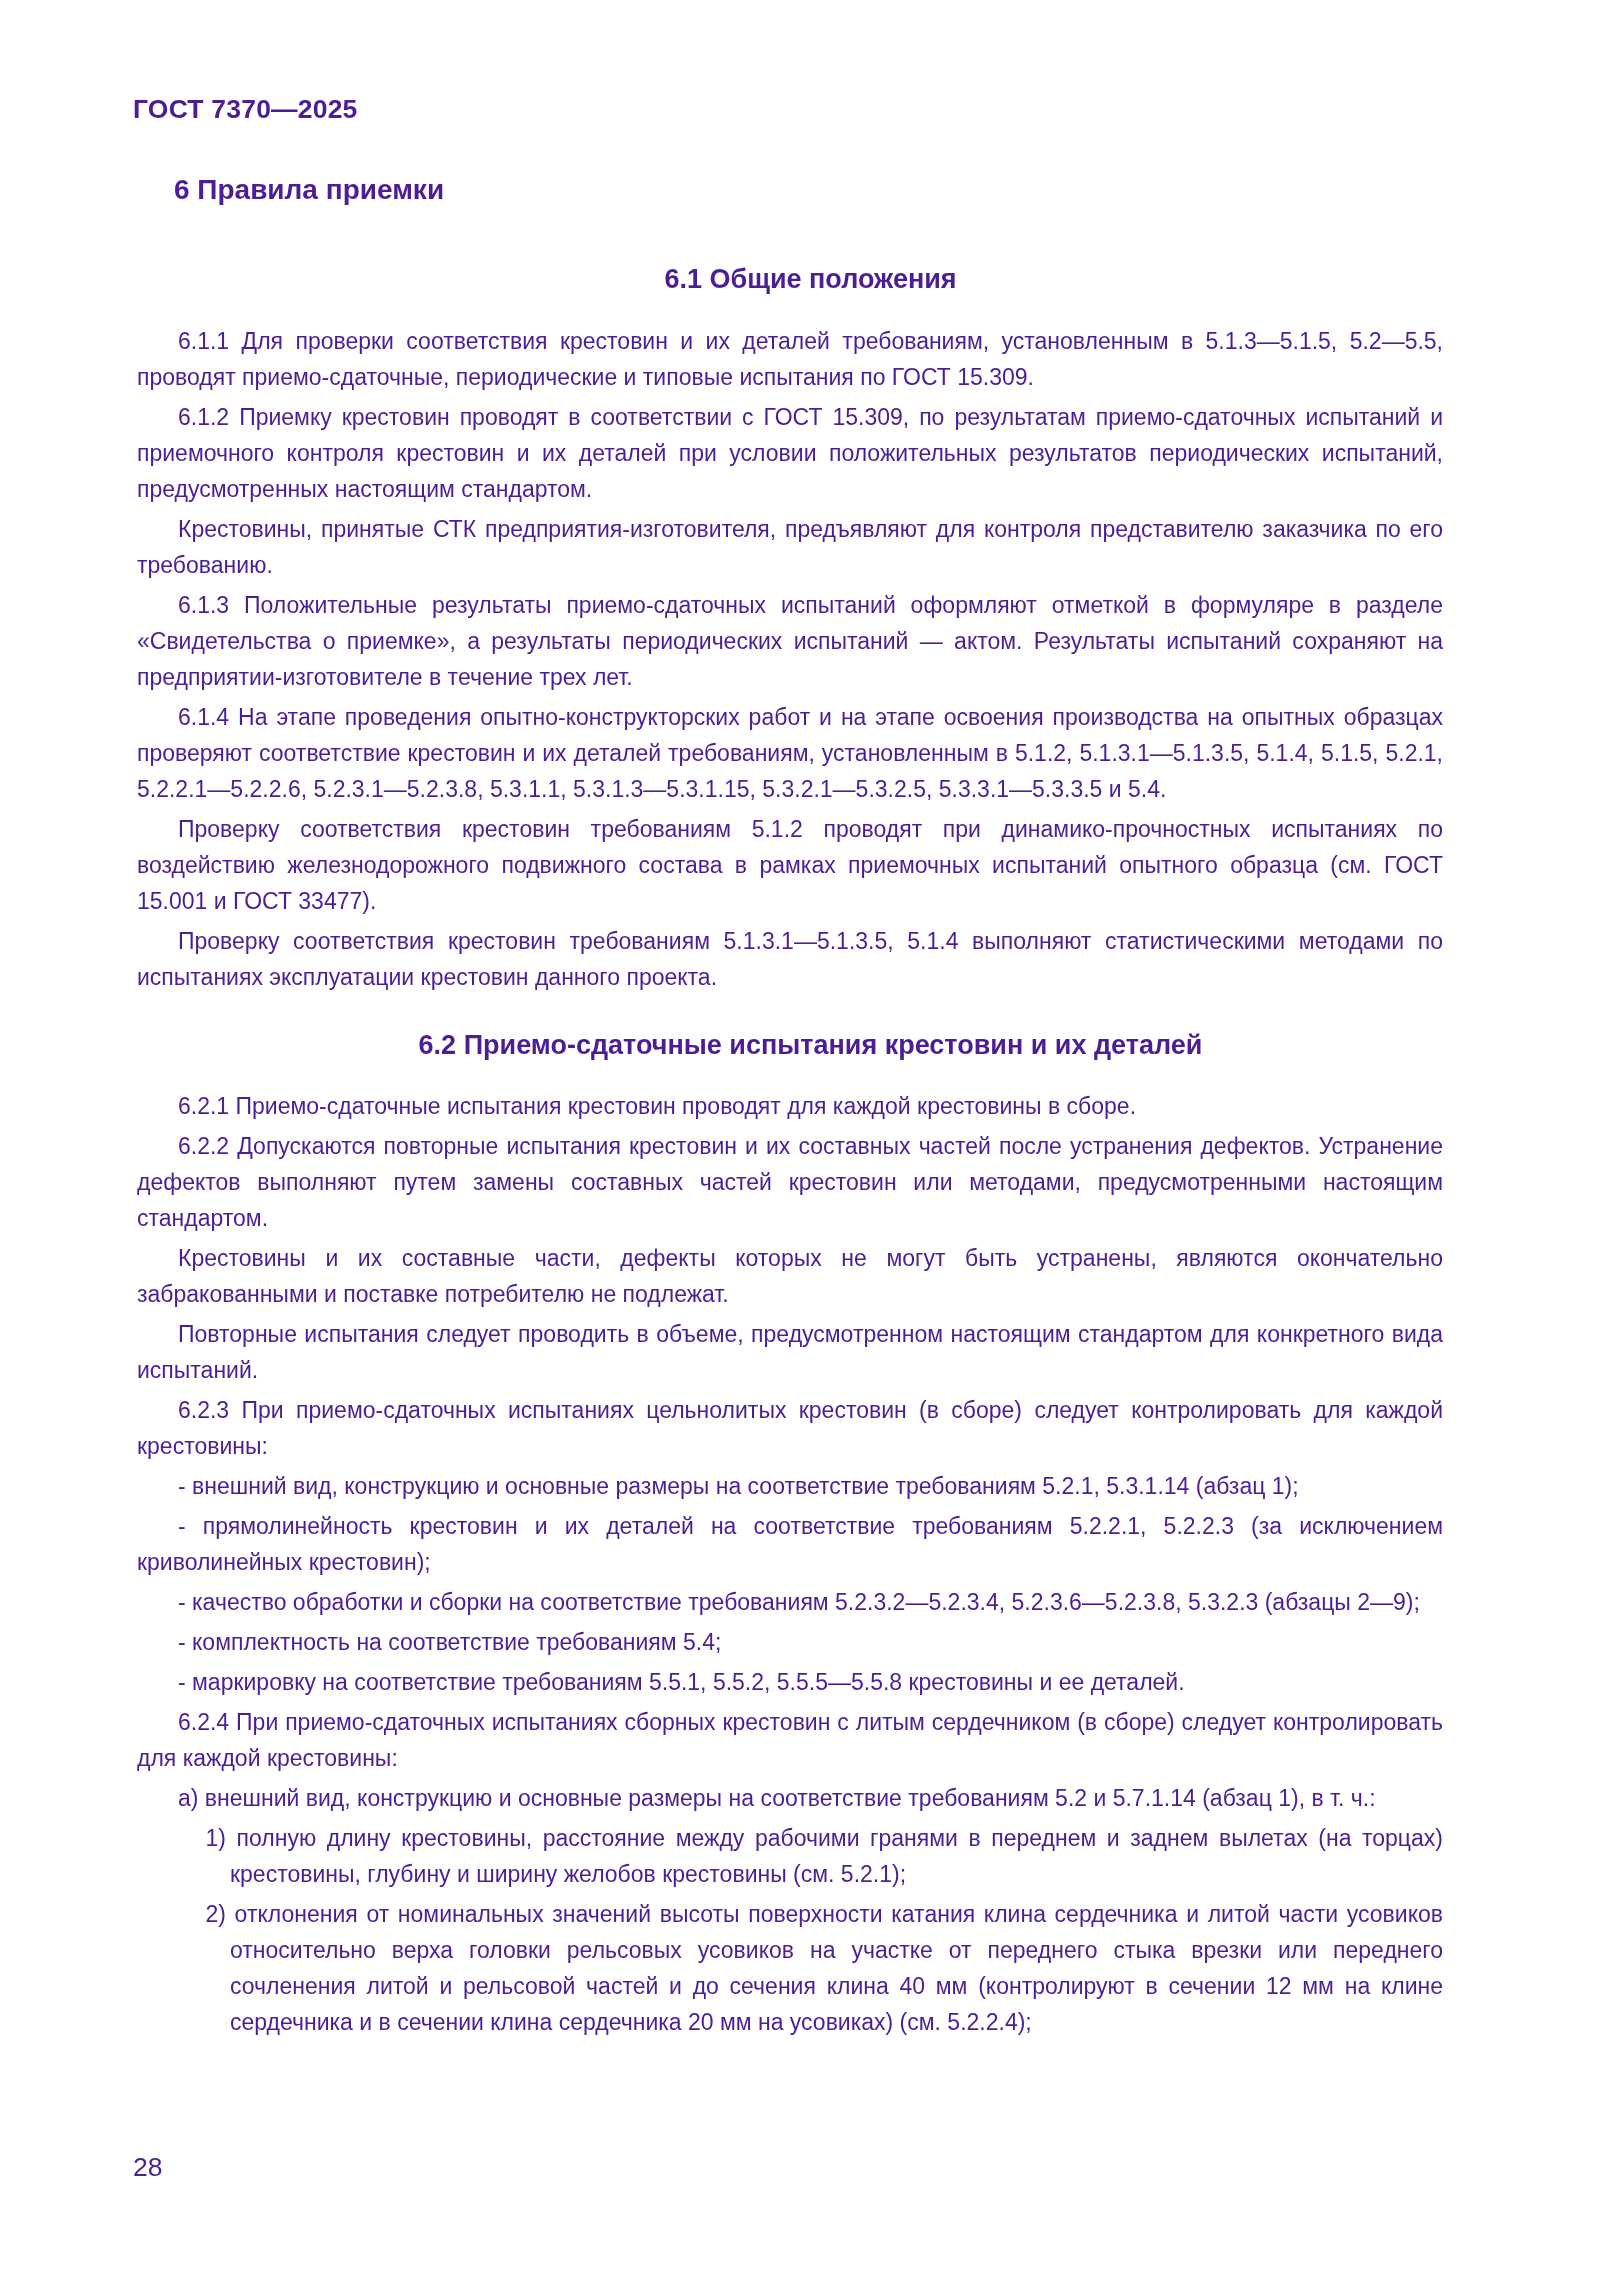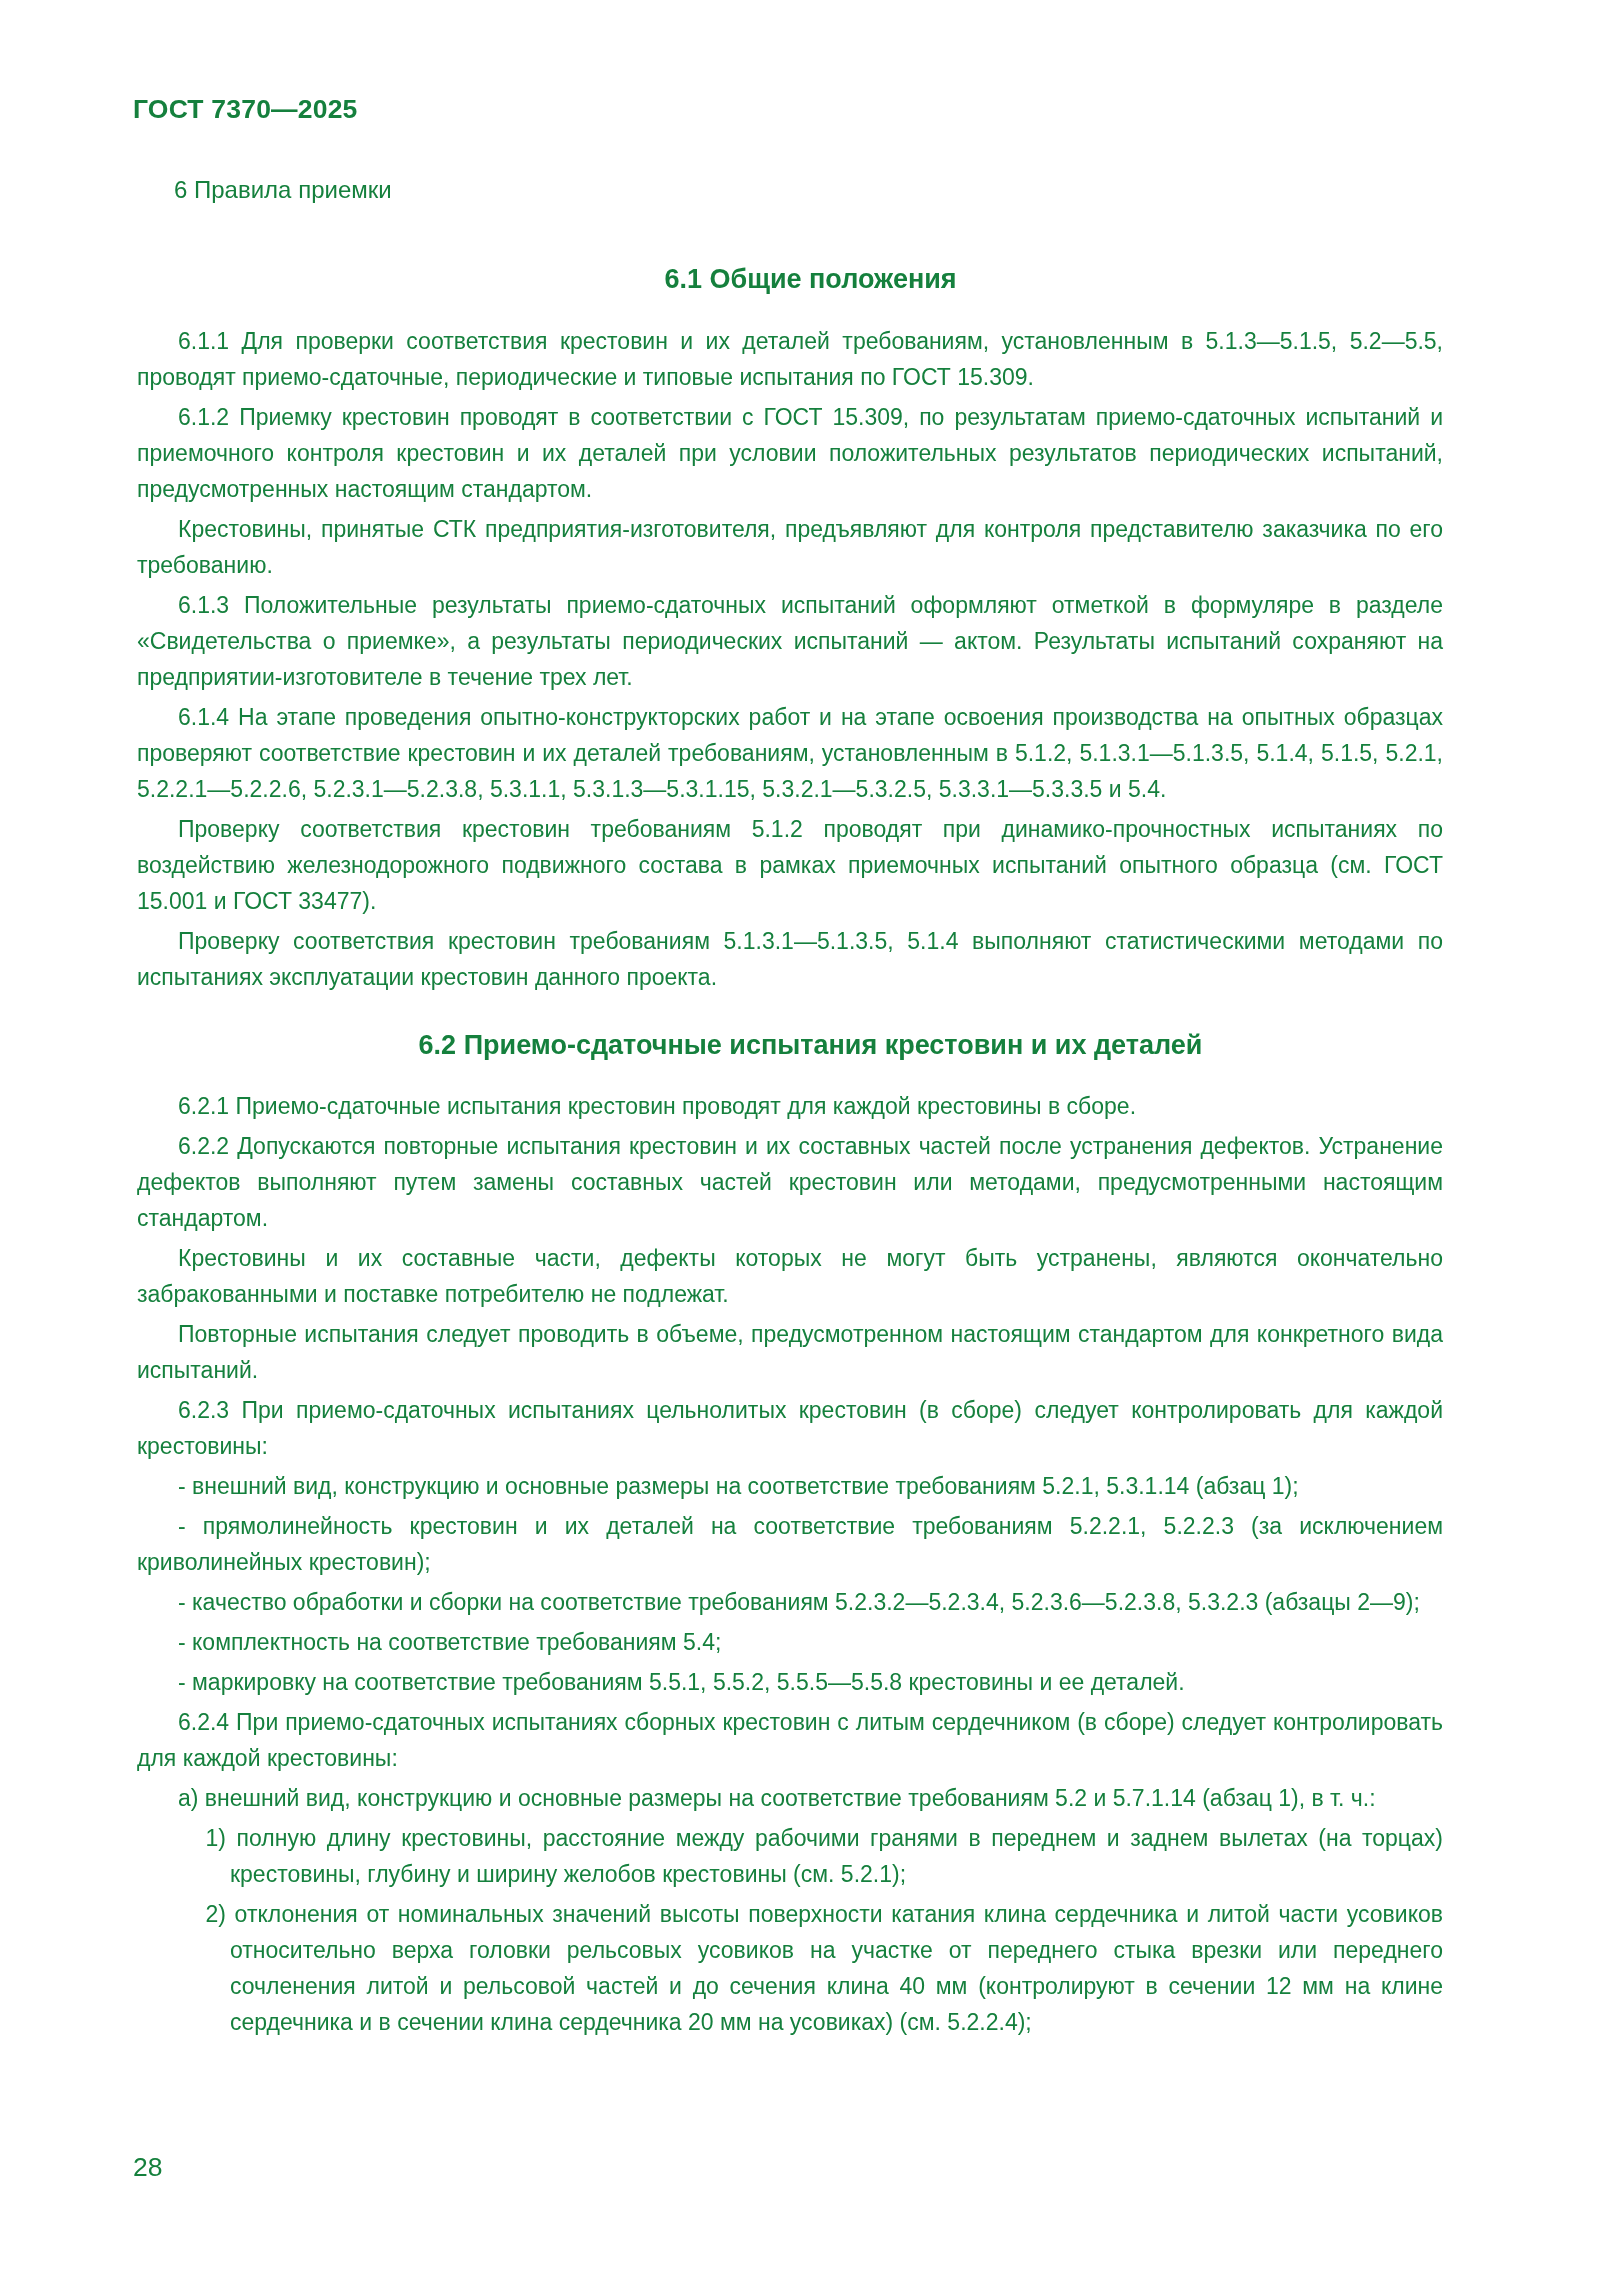--- a/index.html
+++ b/index.html
@@ -7,21 +7,21 @@
     padding: 0;
     background: #e8e8e8;
   }
   .page {
     position: relative;
     width: 1621px;
     height: 2293px;
     margin: 0 auto;
     background: #ffffff;
     font-family: "Liberation Sans", sans-serif;
-    color: #15803d;
+    color: #4c1d95;
     box-sizing: border-box;
     overflow: hidden;
   }
   .page-inner {
     padding: 94px 174px 0 133px;
     box-sizing: border-box;
   }
   .doc-header {
     font-size: 26.5px;
     font-weight: bold;
@@ -30,23 +30,23 @@
   }
   .blk {
     font-size: 23px;
     line-height: 36px;
     text-align: justify;
     hyphens: auto;
     -webkit-hyphens: auto;
     margin: 4px;
   }
   .blk-h1 {
-    font-size: 24px;
+    font-size: 28px;
     line-height: 39px;
-    font-weight: normal;
+    font-weight: bold;
     text-align: left;
     margin: 0 0 53px 41px;
   }
   .blk-h2 {
     font-size: 27px;
     line-height: 35px;
     font-weight: bold;
     text-align: center;
     margin: 33px 0 25.5px 41px;
   }

